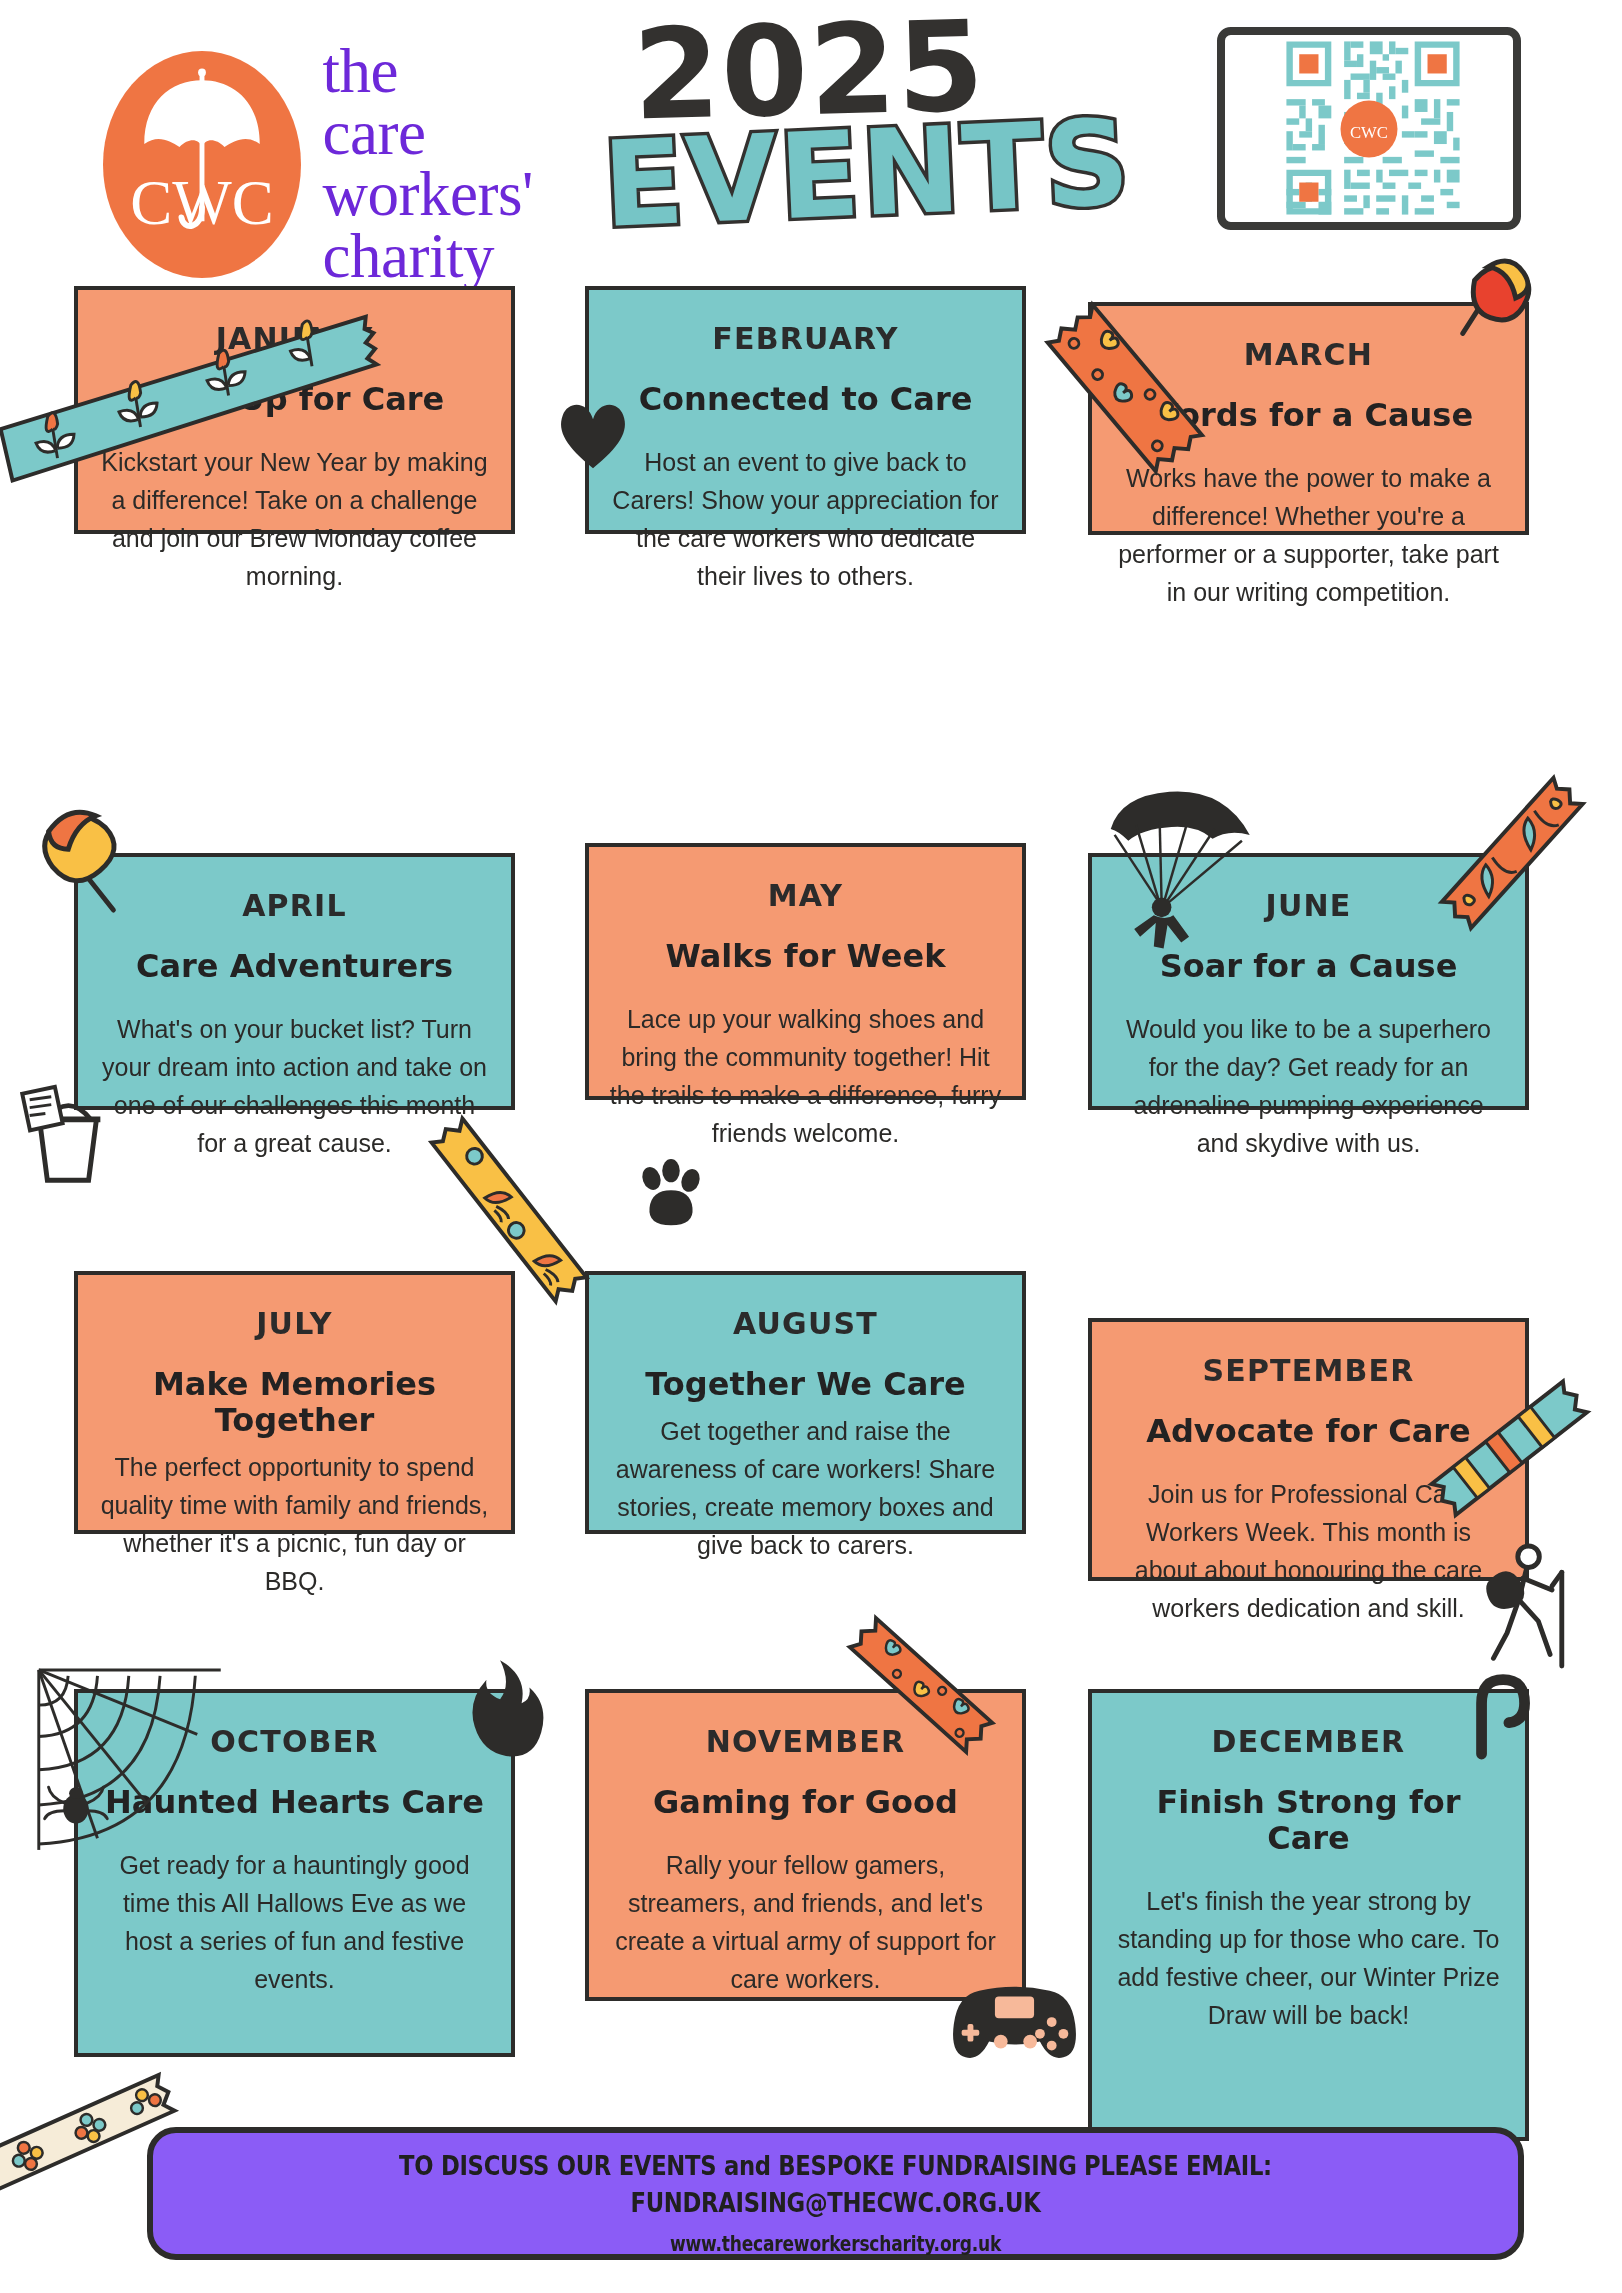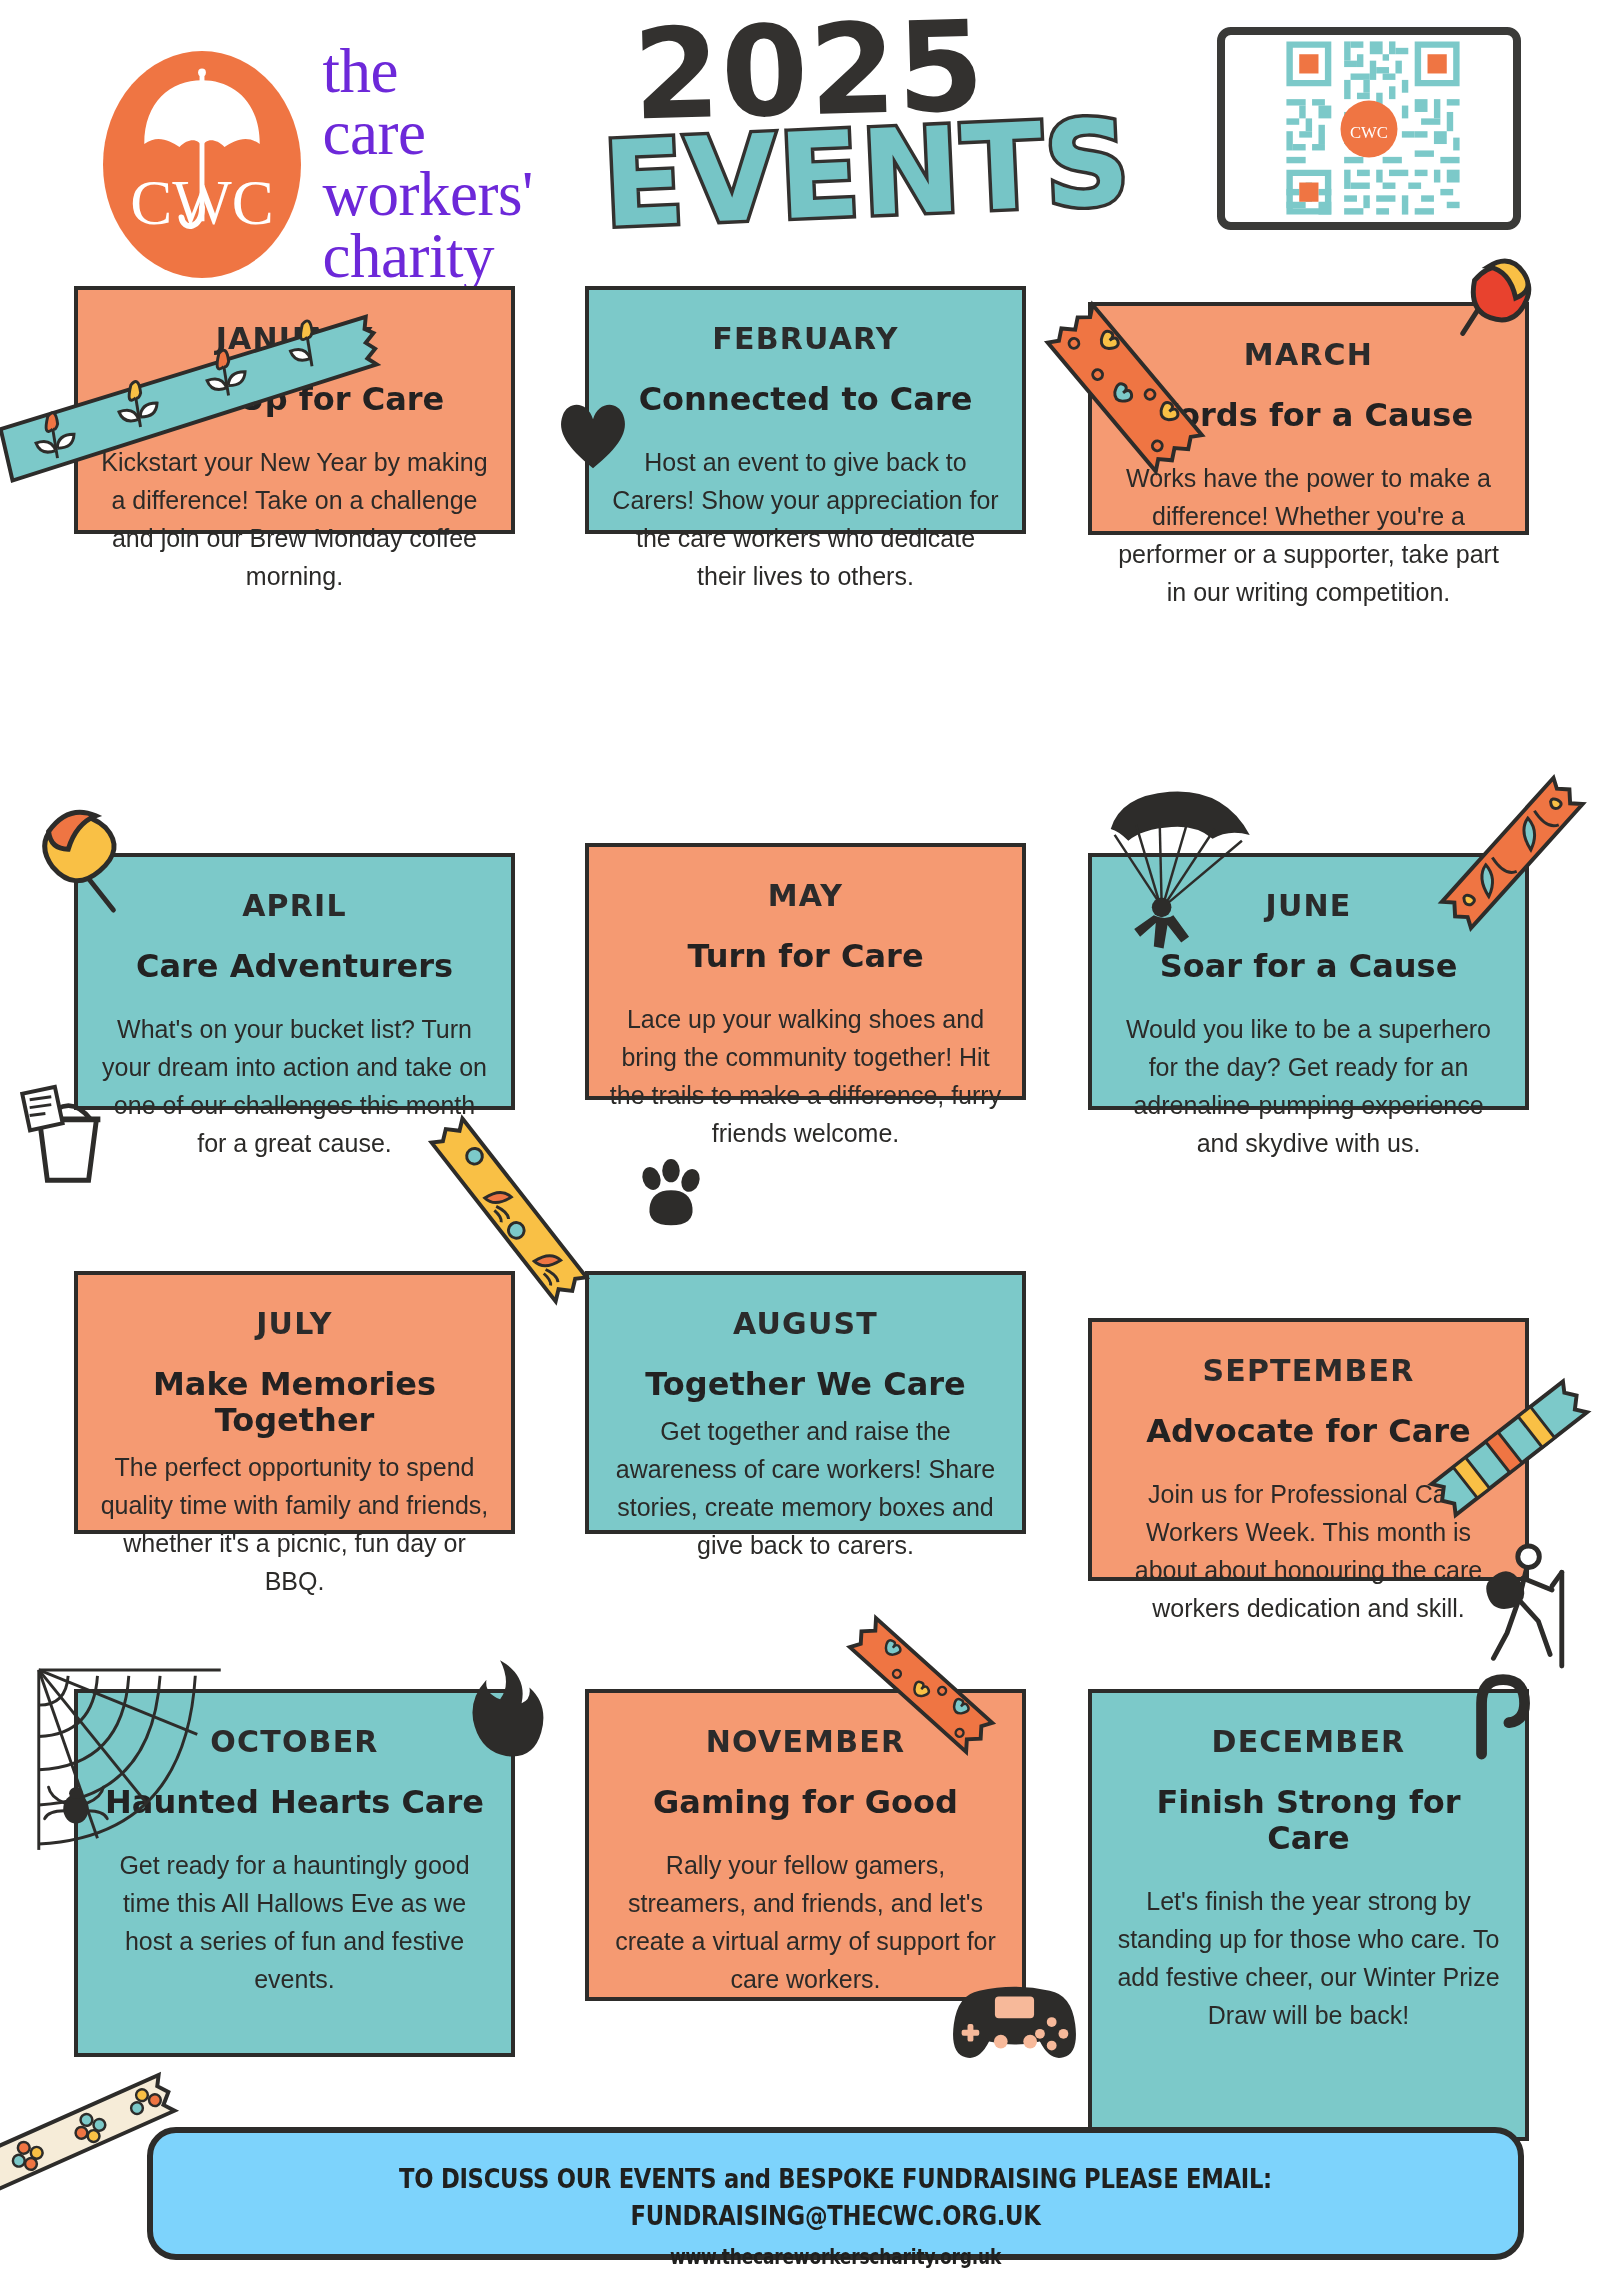--- a/index.html
+++ b/index.html
@@ -79,22 +79,22 @@
   .ev-desc{
     font-family:"Liberation Sans", sans-serif;
     font-size:25px;line-height:1.52;color:#2b2a28;
     margin:25.5px 0 0 0;font-weight:400;
   }
   .card.tight .ev-desc{margin-top:9.8px;}
 
   
   .footer{
     position:absolute;left:147px;top:2127px;width:1377px;height:133px;
-    background:#7dd3fc;border:6.9px solid #2d2c2a;border-radius:29px;
-    box-sizing:border-box;text-align:center;padding-top:30px;
+    background:#8b5cf6;border:6.9px solid #2d2c2a;border-radius:29px;
+    box-sizing:border-box;text-align:center;padding-top:17px;
   }
   .f1{font-family:"DejaVu Sans Condensed","DejaVu Sans",sans-serif;font-weight:700;font-size:27.4px;letter-spacing:-0.3px;color:#20201f;transform:scaleX(0.92);}
   .f2{font-family:"DejaVu Sans Condensed","DejaVu Sans",sans-serif;font-weight:700;font-size:27.4px;letter-spacing:-0.3px;color:#20201f;margin-top:5.9px;transform:scaleX(0.92);}
   .f3{font-family:"DejaVu Sans Condensed","DejaVu Sans",sans-serif;font-weight:700;font-size:20.6px;letter-spacing:-0.2px;color:#20201f;margin-top:13.7px;transform:scaleX(0.92);}
 
   .deco{position:absolute;}
   svg{display:block;overflow:visible;}
 </style>
 </head>
 <body>
@@ -241,21 +241,21 @@
     </div>
 
     <div class="card teal" style="left:74px;top:853px;width:441px;height:257px;">
       <div class="month">APRIL</div>
       <div class="ev-title">Care Adventurers</div>
       <div class="ev-desc">What's on your bucket list? Turn your dream into action and take on one of our challenges this month for a great cause.</div>
     </div>
 
     <div class="card orange" style="left:585px;top:843px;width:441px;height:257px;">
       <div class="month">MAY</div>
-      <div class="ev-title">Turn for Care</div>
+      <div class="ev-title">Walks for Week</div>
       <div class="ev-desc">Lace up your walking shoes and bring the community together! Hit the trails to make a difference, furry friends welcome.</div>
     </div>
 
     <div class="card teal" style="left:1088px;top:853px;width:441px;height:257px;">
       <div class="month">JUNE</div>
       <div class="ev-title">Soar for a Cause</div>
       <div class="ev-desc">Would you like to be a superhero for the day? Get ready for an adrenaline-pumping experience and skydive with us.</div>
     </div>
 
     <div class="card orange tight" style="left:74px;top:1271px;width:441px;height:263px;">

